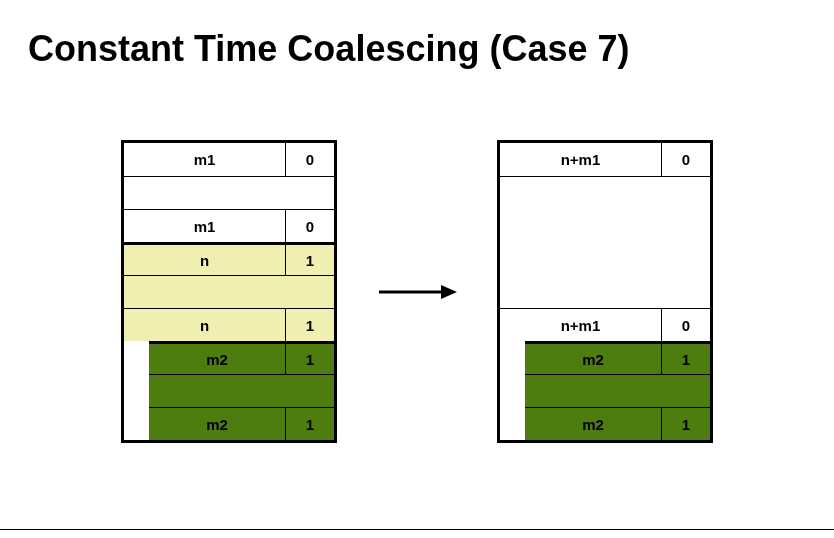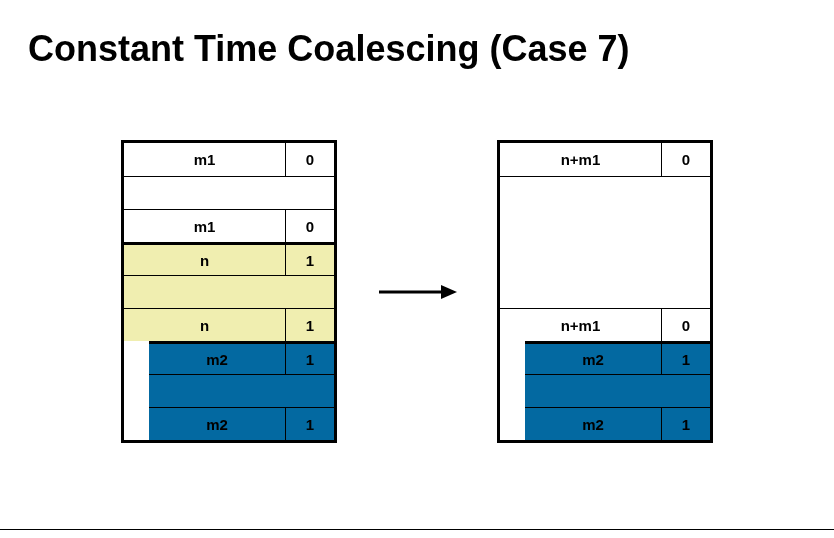--- a/index.html
+++ b/index.html
@@ -52,21 +52,21 @@
     font-size: 15px;
   }
   .cell-full {
     flex: 1;
     display: flex;
     align-items: center;
     justify-content: center;
   }
   .white { background: #ffffff; }
   .yellow { background: #f0eeb0; }
-  .green { background: #0369a1; margin-left: 25px; }
+  .green { background: #4d7c0f; margin-left: 25px; }
   .arrow {
     display: flex;
     align-items: center;
   }
   .arrow svg { display: block; }
   .bottom-line {
     position: absolute;
     bottom: 8px;
     left: 0;
     width: 834px;

